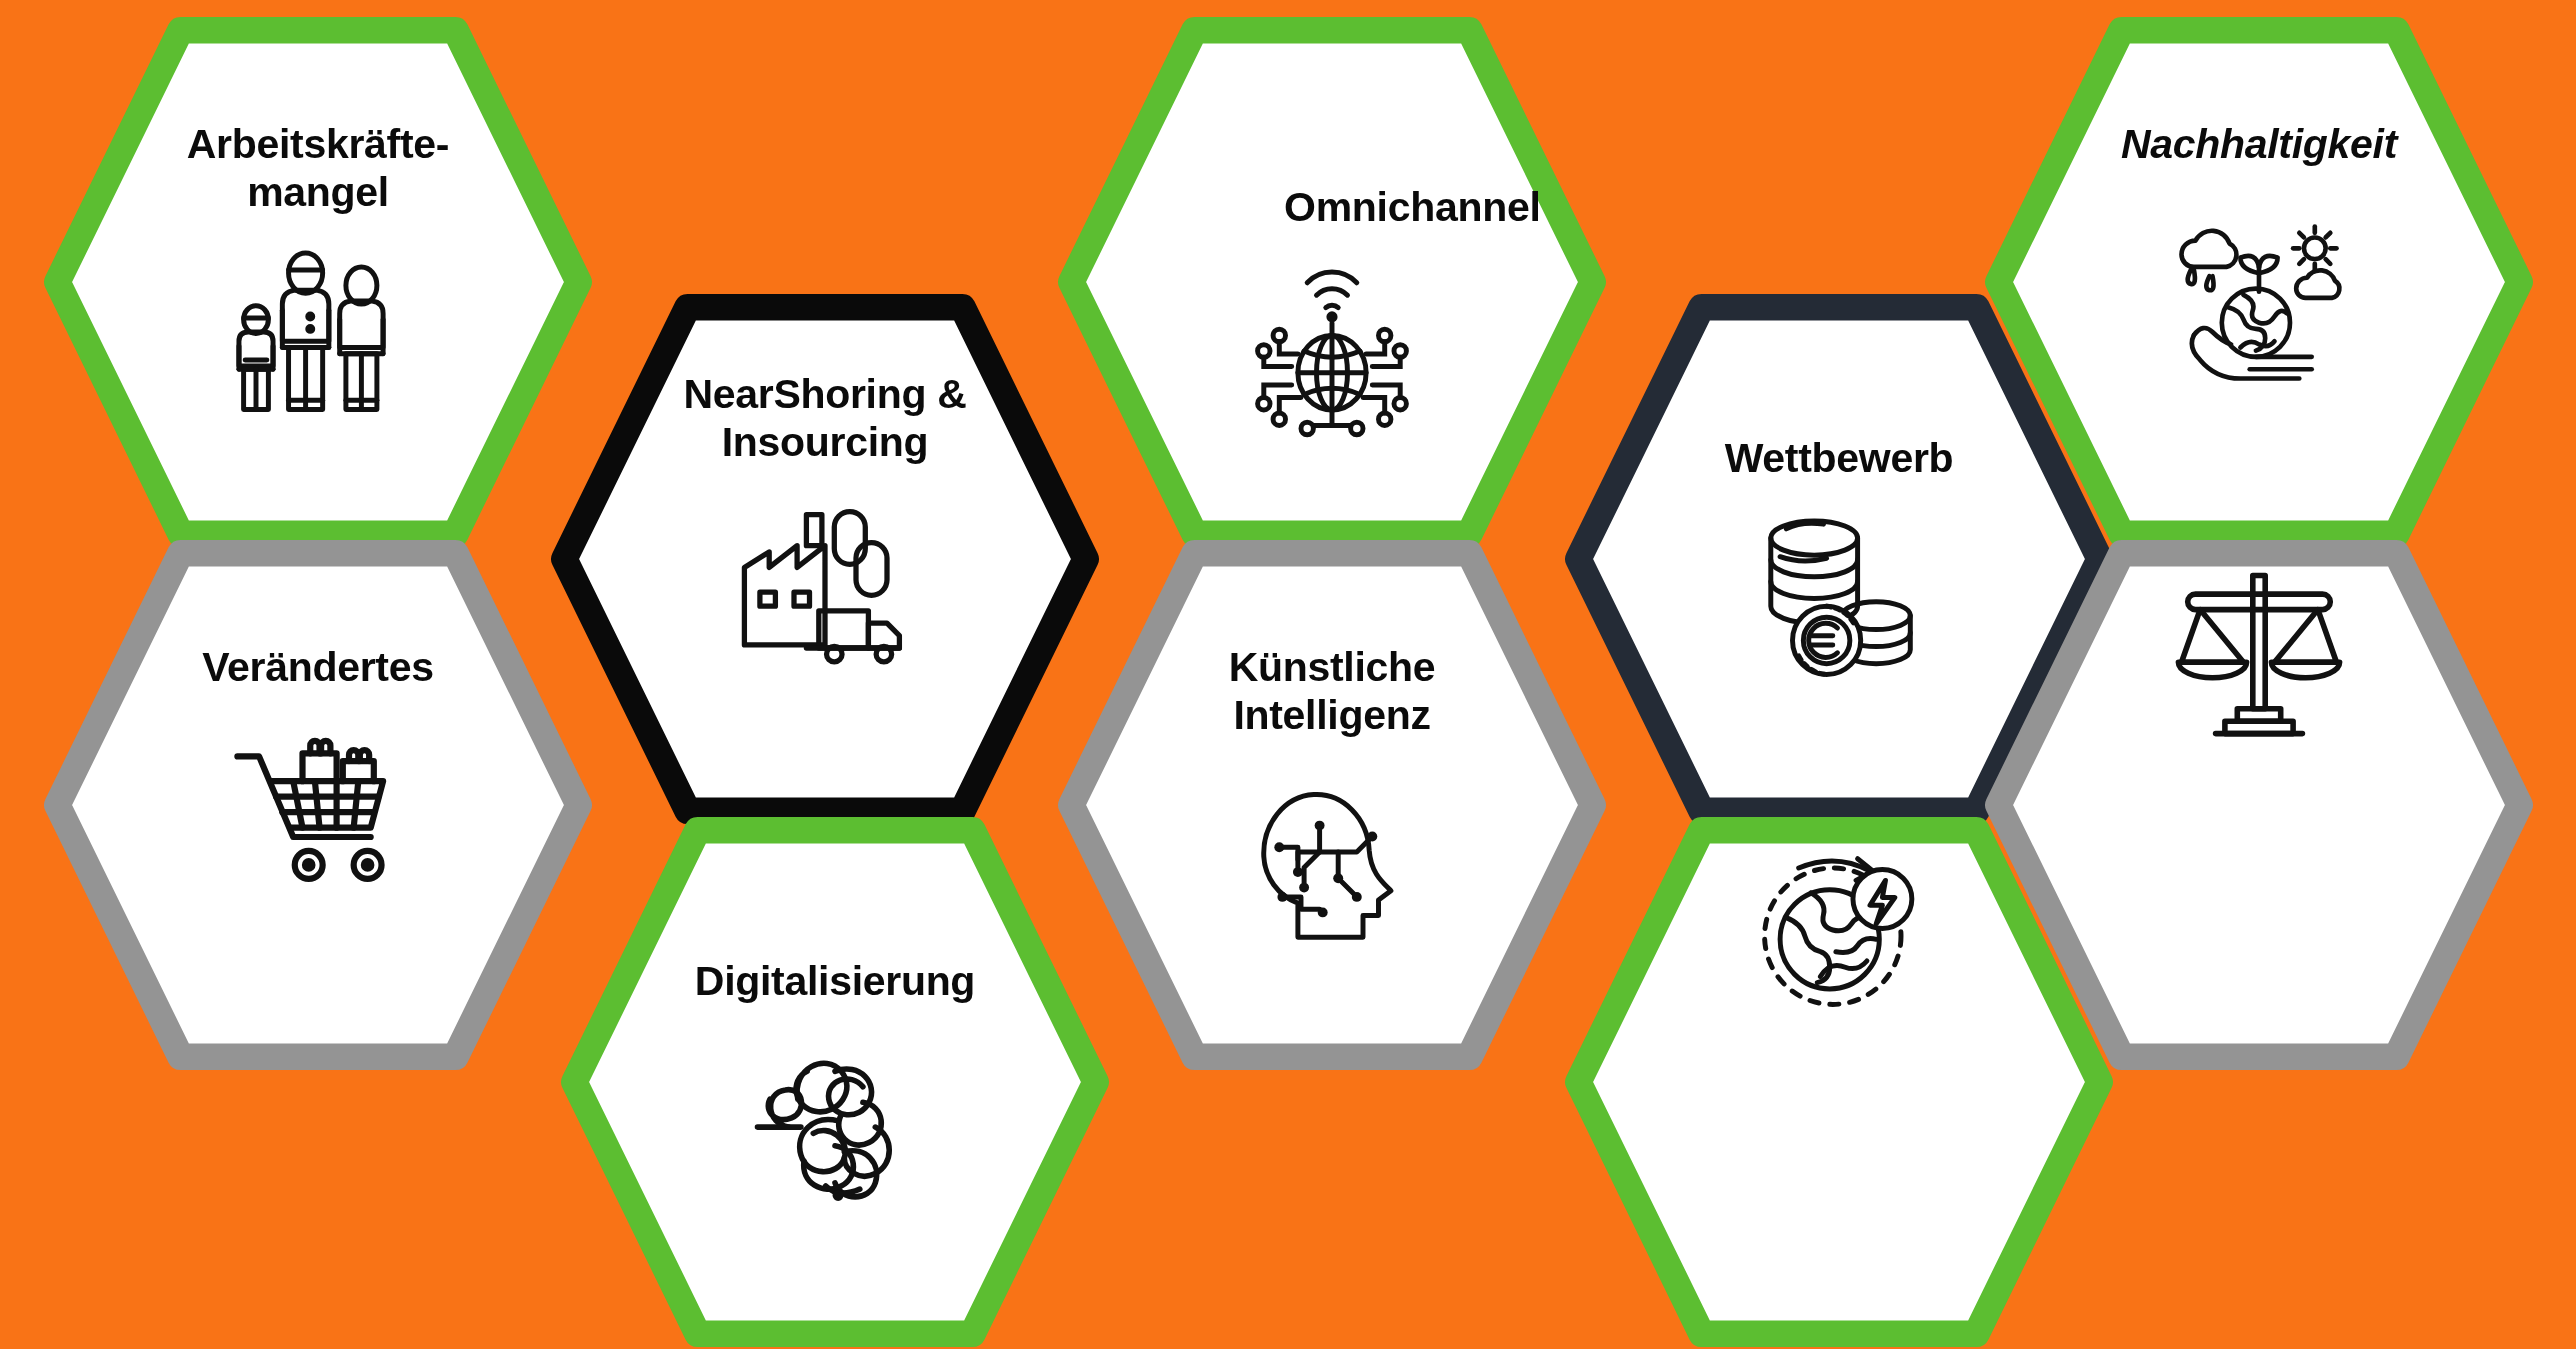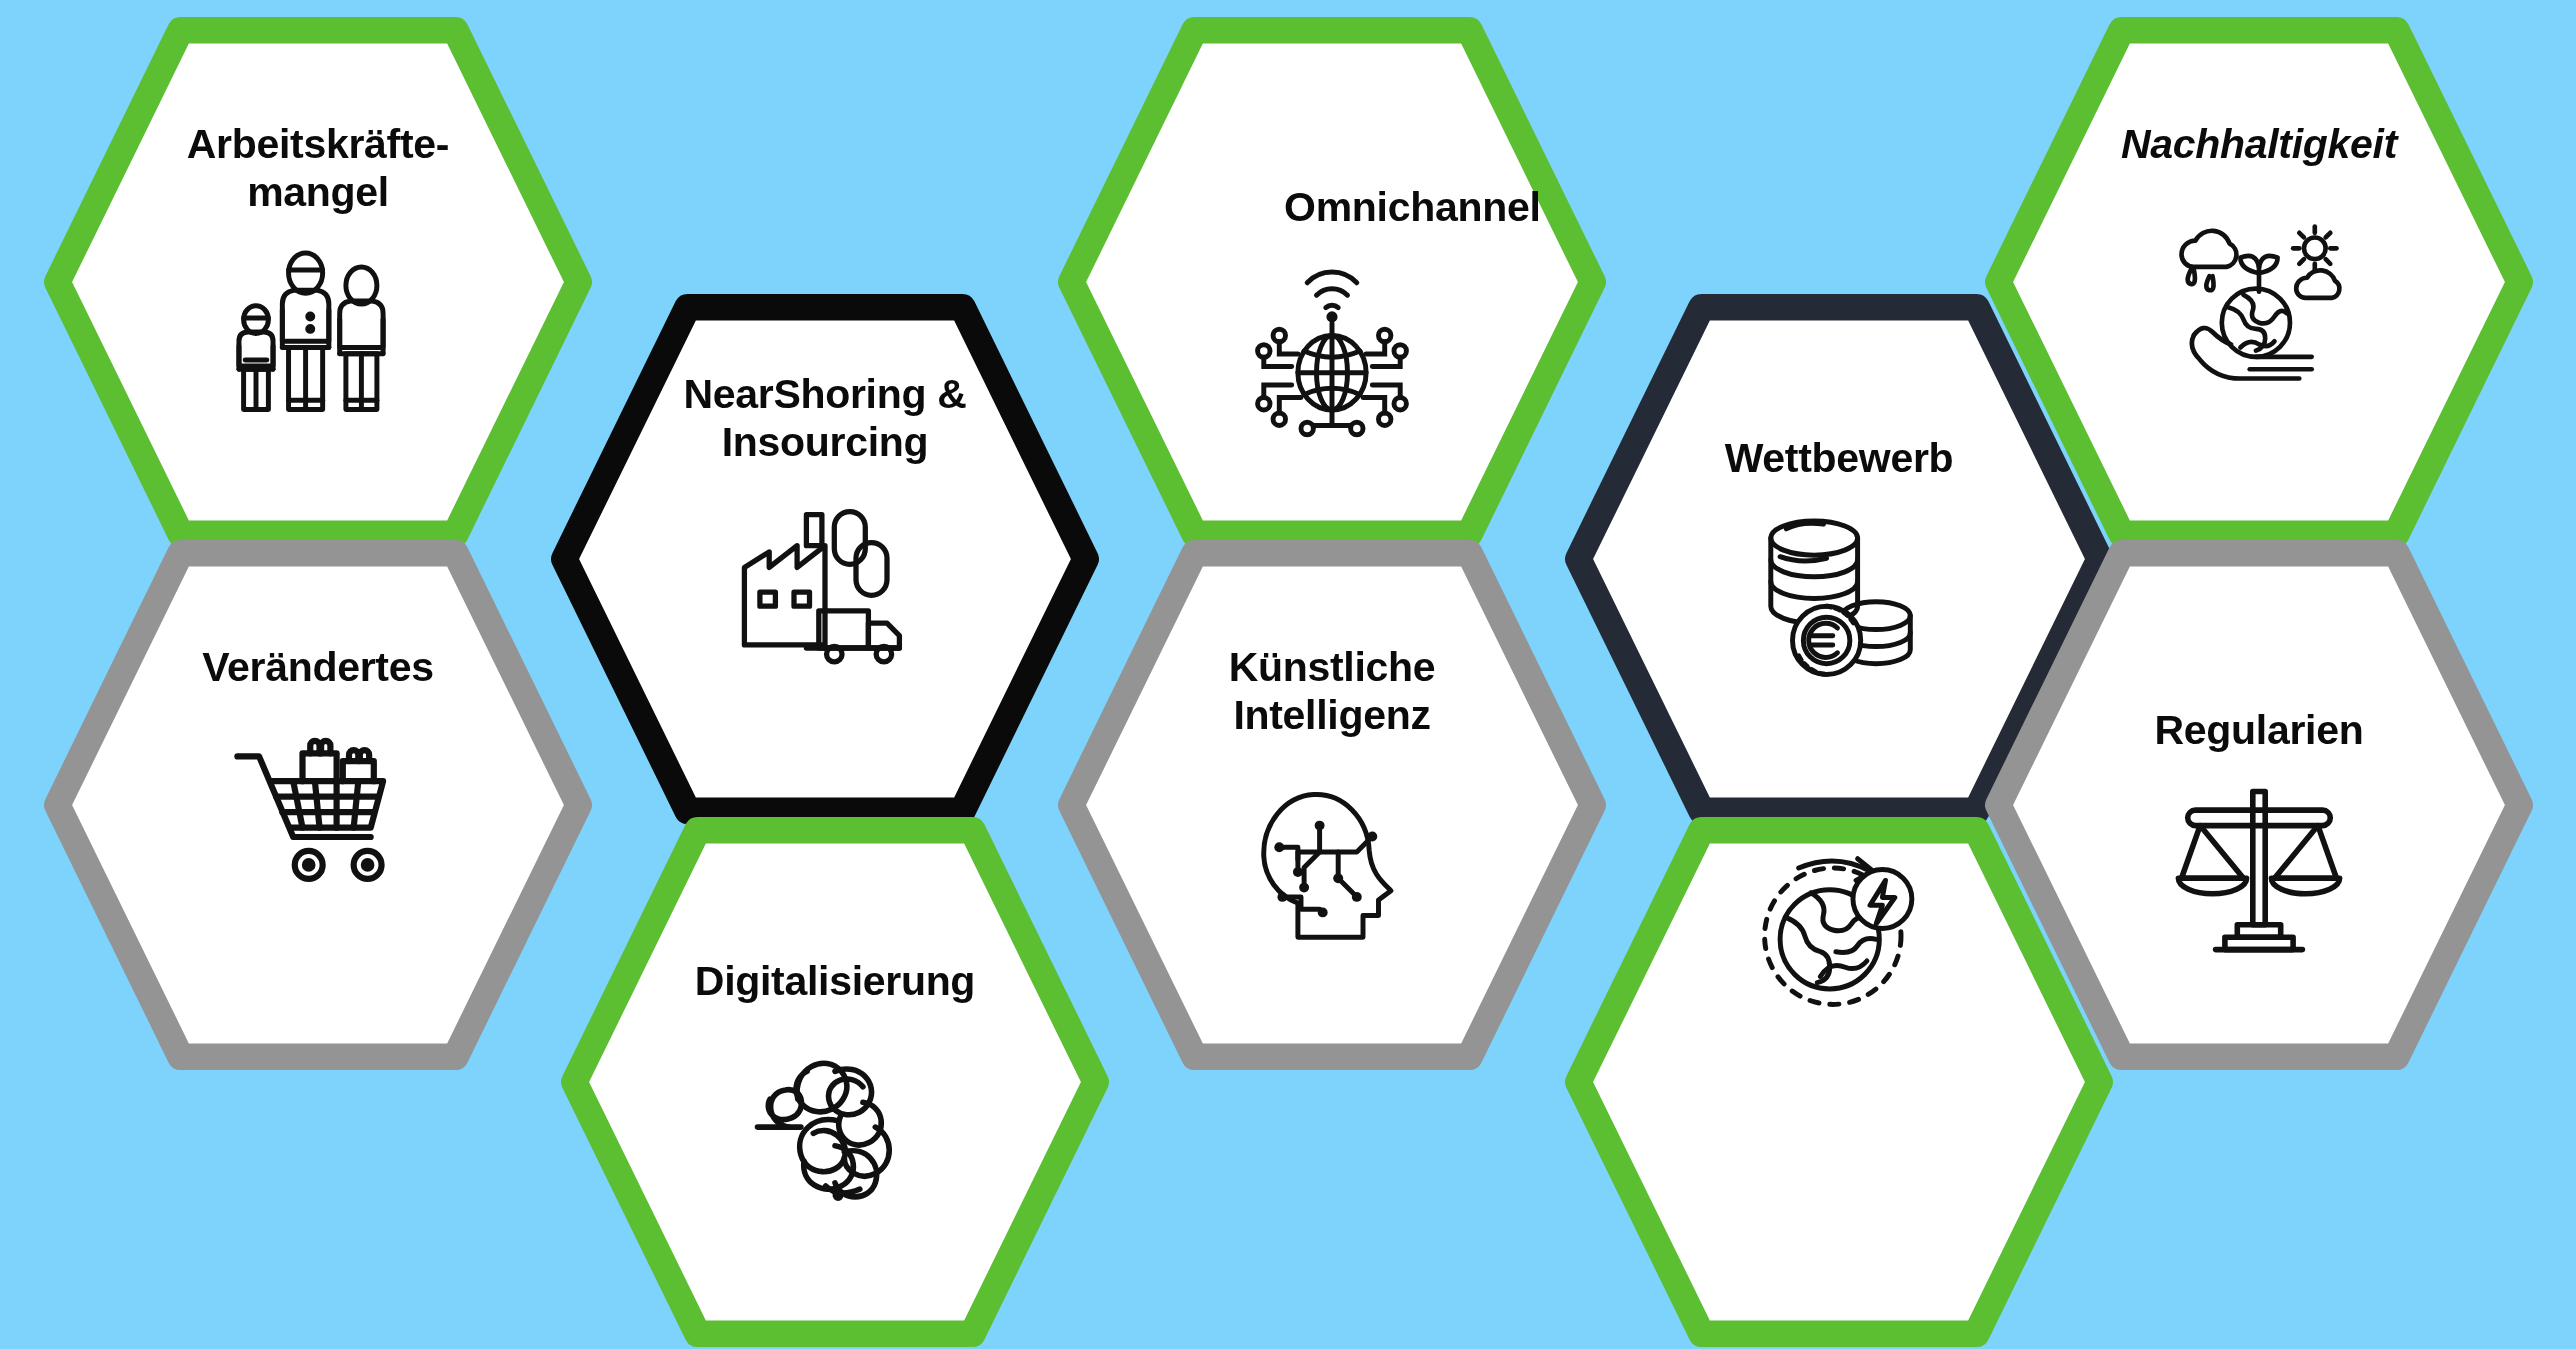--- a/index.html
+++ b/index.html
@@ -1,17 +1,17 @@
 <!DOCTYPE html>
 <html style="font-size:14px"><head>
 <meta charset="utf-8">
 <style>
   html,body{margin:0;padding:0;background:#ffffff;}
   body{width:2576px;height:1349px;overflow:hidden;font-family:"Liberation Sans",sans-serif;}
-  #stage{position:relative;width:2576px;height:1349px;background:#7dd3fc;}
+  #stage{position:relative;width:2576px;height:1349px;background:#f97316;}
 
   .hex{position:absolute;width:550px;height:532px;}
   .hex svg.frame{position:absolute;inset:0;width:100%;height:100%;}
   .hex .inner{position:absolute;left:0;top:0;width:550px;height:532px;
       display:flex;flex-direction:column;align-items:center;justify-content:flex-start;}
   .hex .label{
       width:417px;text-align:center;font-weight:bold;color:#0b0b0b;
       font-size:41px;line-height:1.16;letter-spacing:-0.3px;}
   .hex .icon{width:186px;height:186px;display:block;}
   .hex .icon svg{width:100%;height:100%;display:block;}
@@ -338,21 +338,20 @@
         </svg>
       </div>
     </div>
   </div>
 
   <div class="hex t-10" style="left:1984px;top:539px;">
     <svg class="frame" viewBox="0 0 620 600">
       <polygon points="155,16 465,16 604,300 465,584 155,584 16,300" fill="#ffffff" stroke="#949494" stroke-width="30" stroke-linejoin="round"></polygon>
     </svg>
     <div class="inner">
-      <div class="label"><span>Regularien</span></div>
       <div class="icon">
         <svg viewBox="0 0 120 120" fill="none" stroke="#111" stroke-width="3.6" stroke-linejoin="round" stroke-linecap="round">
           <path d="M56 10 h8 v86 h-8 z"></path>
           <rect x="14" y="22" width="92" height="10" rx="5"></rect>
 
           <path d="M22 32 l-12 34 h40 z"></path>
           <path d="M8 66 a22 10 0 0 0 44 0 z"></path>
 
           <path d="M98 32 l12 34 h-40 z"></path>
           <path d="M68 66 a22 10 0 0 0 44 0 z"></path>

